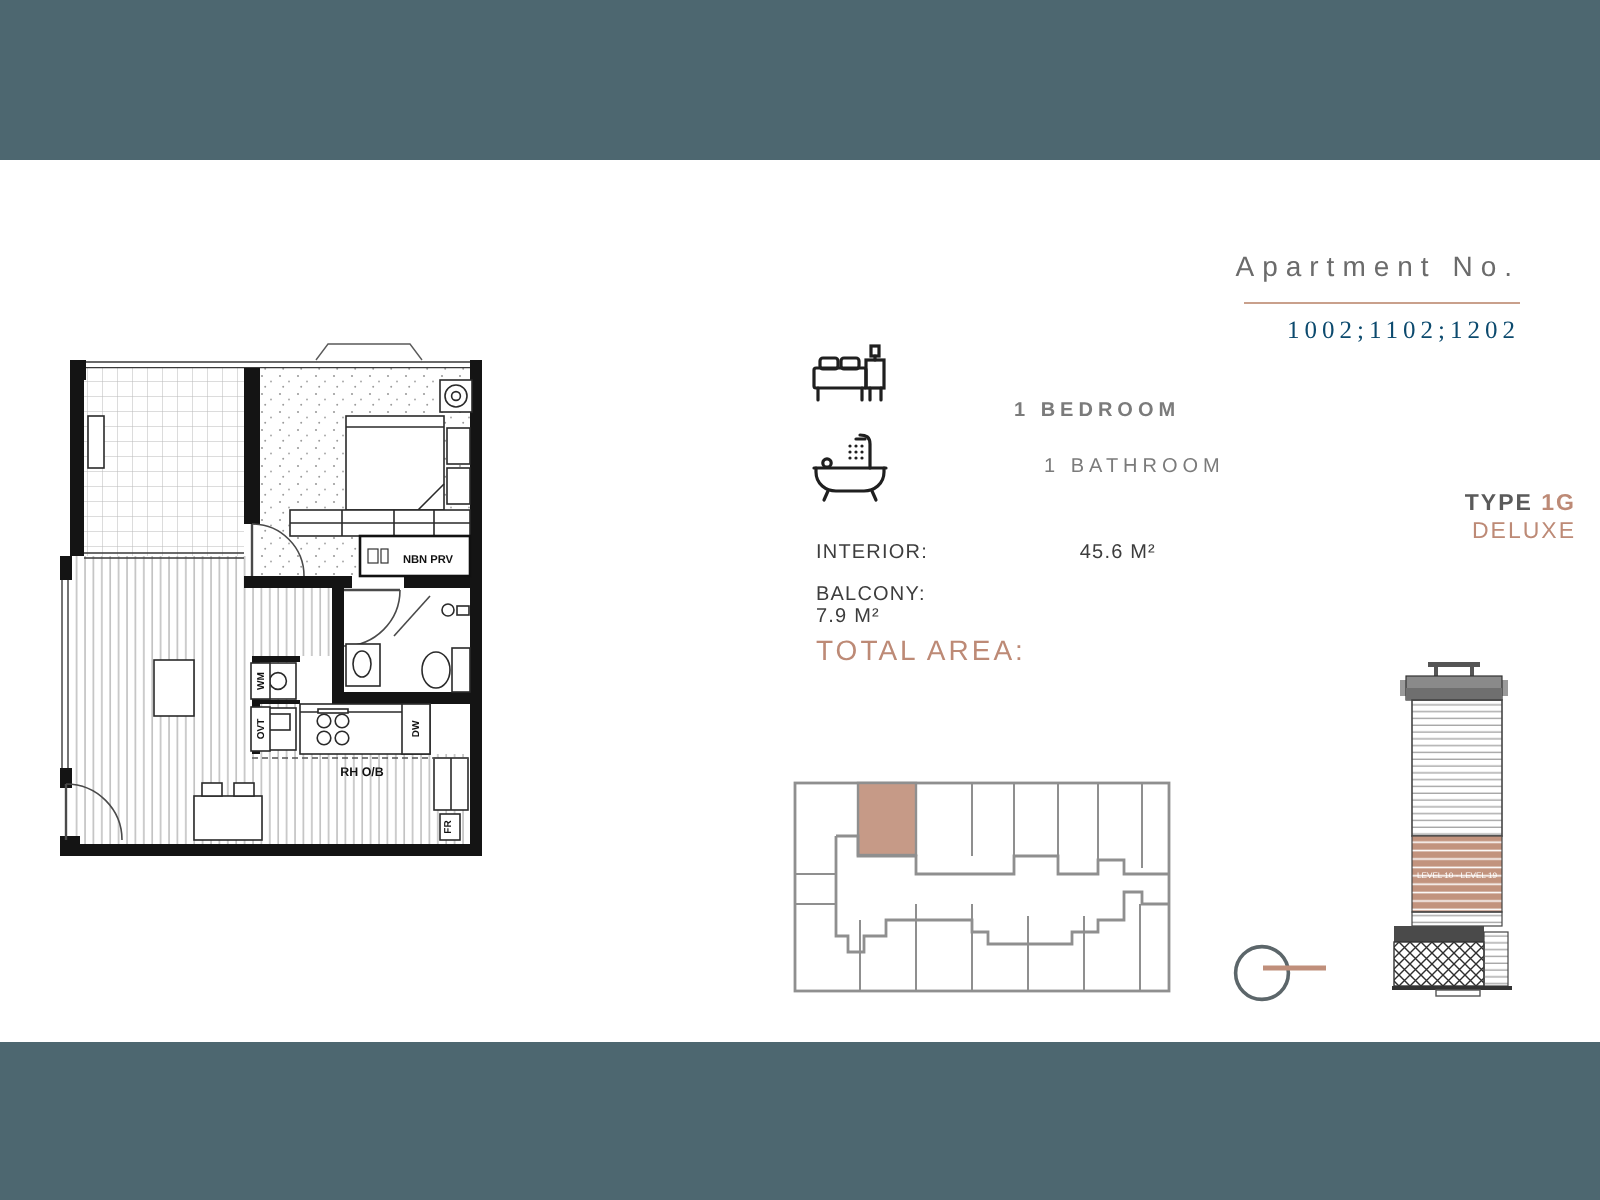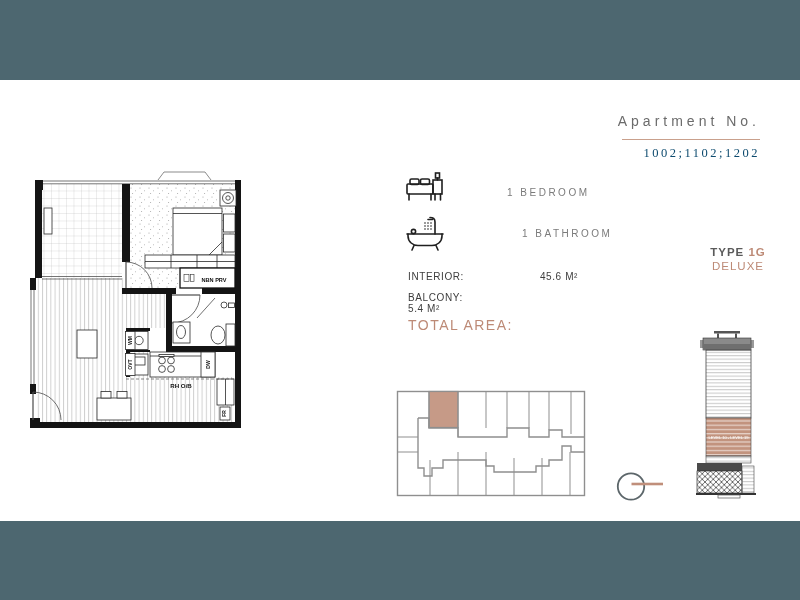--- a/index.html
+++ b/index.html
@@ -4,33 +4,33 @@
 <style>
   html,body{margin:0;padding:0;background:#fff;}
   .canvas{position:relative;width:800px;height:600px;background:#ffffff;overflow:hidden;
           font-family:"Liberation Sans",sans-serif;}
   .bar{position:absolute;left:0;width:800px;background:#4d6770;}
   .bar-top{top:0;height:80px;}
   .bar-bottom{top:521px;height:79px;}
 
   
   .apt-block{position:absolute;top:113px;right:40px;width:220px;text-align:right;}
-  .apt-heading{font-size:14px;letter-spacing:4px;color:#6b6b6b;font-weight:500;}
+  .apt-heading{font-size:14px;letter-spacing:4px;color:#6b6b6b;font-weight:500;margin-top:12px;}
   .apt-rule{margin-top:10px;margin-left:auto;width:138px;height:1px;background:#c9a08c;}
   .apt-numbers{margin-top:6px;font-family:"Liberation Serif",serif;font-size:12.5px;
                letter-spacing:2.5px;color:#0c4a6e;line-height:15px;}
 
-  .type-block{position:absolute;top:246px;left:688px;width:100px;text-align:center;}
+  .type-block{position:absolute;top:246px;left:688px;width:100px;text-align:right;}
   .type-line{font-size:11.5px;font-weight:bold;letter-spacing:1px;color:#5a5a5a;}
   .type-line .accent{color:#bd8a76;}
   .type-variant{font-size:11.5px;letter-spacing:1px;color:#bd8a76;margin-top:2px;}
 
   
   .feature-label{position:absolute;font-size:10px;letter-spacing:2.5px;color:#7b7b7b;}
-  .label-bedroom{left:507px;top:187px;}
+  .label-bedroom{left:507px;top:200px;font-weight:bold;}
   .label-bathroom{left:522px;top:228px;}
   .icon{position:absolute;}
   .icon-bed{left:404px;top:170px;}
   .icon-bath{left:404px;top:213px;}
 
   
   .area-row{position:absolute;left:408px;width:170px;display:flex;justify-content:space-between;
             font-size:10px;letter-spacing:.6px;color:#3d3d3d;}
   .row-interior{top:271px;}
   .row-balcony{top:292px;flex-direction:column;}
@@ -206,21 +206,21 @@
     </g>
   </svg>
   <div class="feature-label label-bathroom">1 BATHROOM</div>
 
   <div class="area-row row-interior">
     <span>INTERIOR:</span>
     <span>45.6 M²</span>
   </div>
   <div class="area-row row-balcony">
     <span>BALCONY:</span>
-    <span>5.4 M²</span>
+    <span>7.9 M²</span>
   </div>
   <div class="total-label">TOTAL AREA:</div>
 
   <div class="apt-block">
     <div class="apt-heading">Apartment No.</div>
     <div class="apt-rule"></div>
     <div class="apt-numbers">
       <div>1002;1102;1202</div>
     </div>
   </div>

